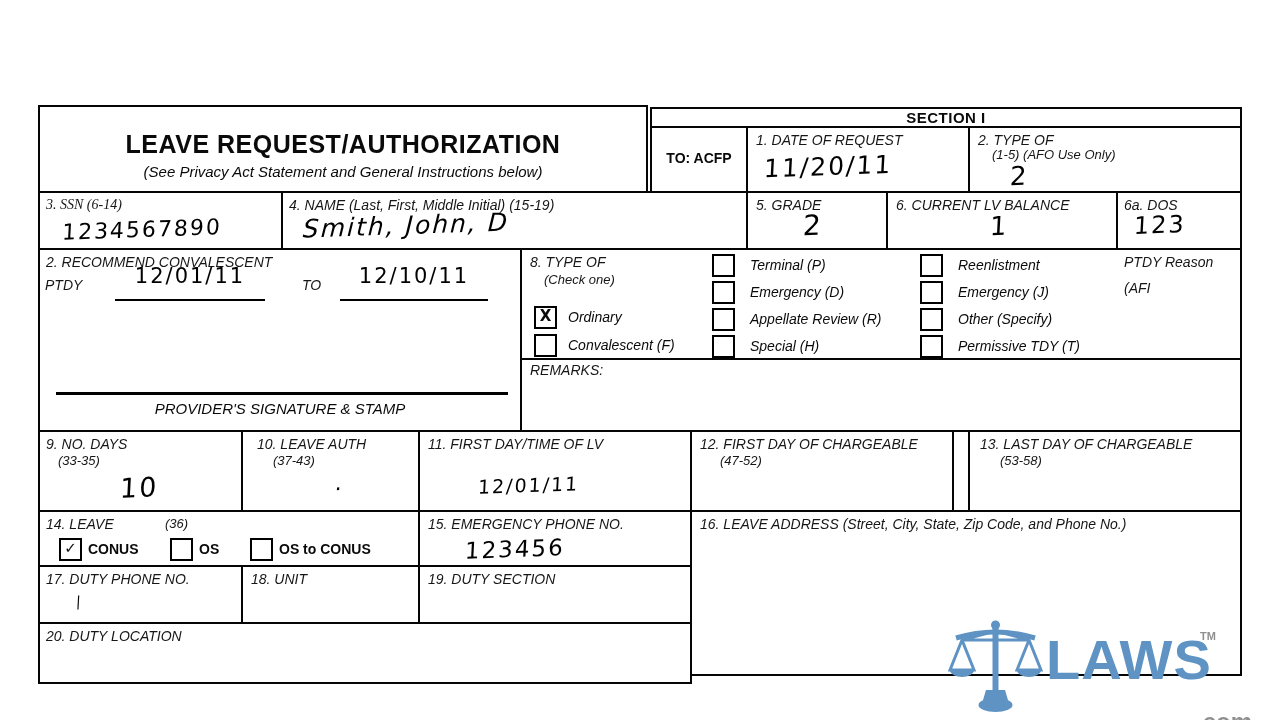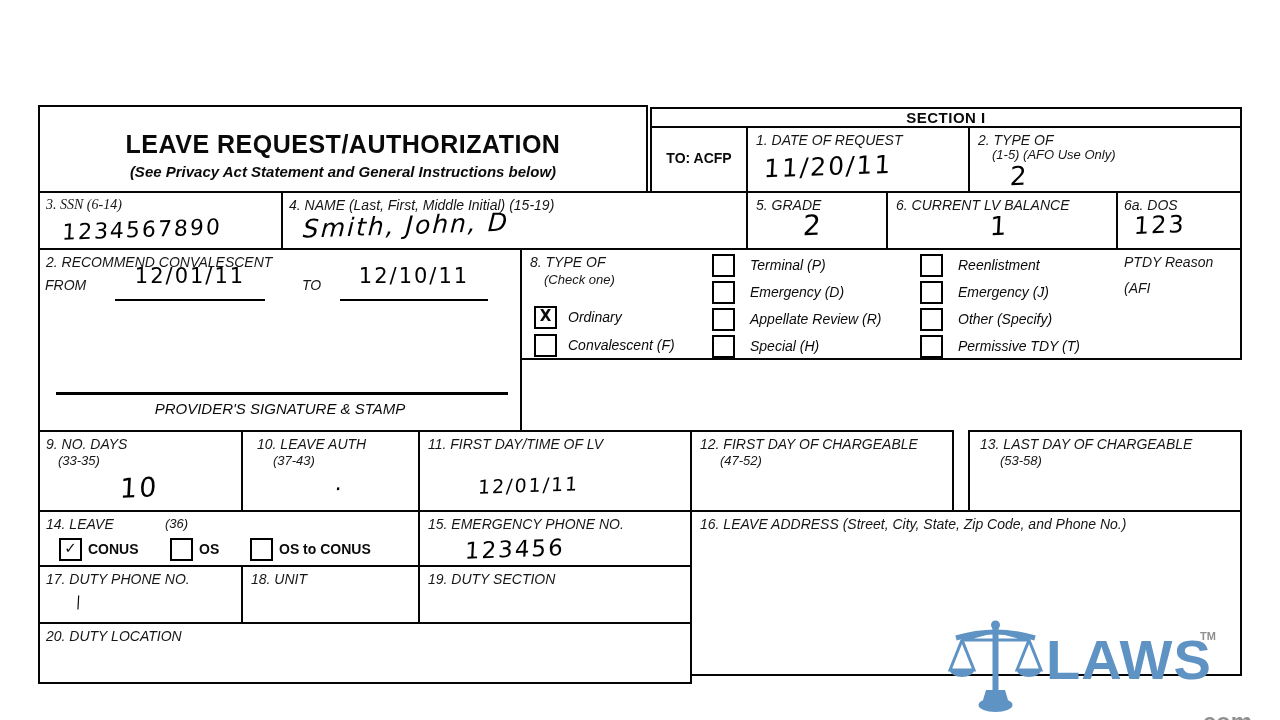--- a/index.html
+++ b/index.html
@@ -25,21 +25,21 @@
   .logo-tm{position:absolute;font-size:11px;font-weight:bold;color:#8f8f8f;}
   .logo-com{position:absolute;font-size:24px;font-weight:bold;color:#8f8f8f;line-height:1;margin-top:36px;}
 </style>
 </head>
 <body>
 
 <div id="page">
 
   <div class="box" style="left:38px;top:105px;width:610px;height:88px;">
     <div class="title" style="top:23px;">LEAVE REQUEST/AUTHORIZATION</div>
-    <div class="subtitle" style="top:56px;font-weight:bold;">(See Privacy Act Statement and General Instructions below)</div>
+    <div class="subtitle" style="top:56px;">(See Privacy Act Statement and General Instructions below)</div>
   </div>
 
   <div class="box" style="left:650px;top:107px;width:592px;height:21px;">
     <div class="sec-h">SECTION I</div>
   </div>
 
   <div class="box" style="left:650px;top:126px;width:98px;height:67px;">
     <div style="position:absolute;top:22px;width:100%;text-align:center;font-weight:bold;font-size:14px;">TO: ACFP</div>
   </div>
 
@@ -74,21 +74,21 @@
     <span class="hw" style="left:102px;top:18px;font-size:26px;">1</span>
   </div>
 
   <div class="box" style="left:1116px;top:191px;width:126px;height:59px;">
     <span class="lbl" style="left:6px;top:4px;">6a. DOS</span>
     <span class="hw" style="left:16px;top:18px;font-size:24px;">123</span>
   </div>
 
   <div class="box" style="left:38px;top:248px;width:484px;height:184px;">
     <span class="lbl" style="left:6px;top:4px;">2. RECOMMEND CONVALESCENT</span>
-    <span class="lbl" style="left:5px;top:27px;">FROM</span>
+    <span class="lbl" style="left:5px;top:27px;">PTDY</span>
     <span class="nob uline" style="left:75px;top:14px;width:150px;height:37px;text-align:center;">
       <span class="hw" style="position:static;font-size:21px;">12/01/11</span>
     </span>
     <span class="lbl" style="left:262px;top:27px;">TO</span>
     <span class="nob uline" style="left:300px;top:14px;width:148px;height:37px;text-align:center;">
       <span class="hw" style="position:static;font-size:21px;">12/10/11</span>
     </span>
     <div class="sigline" style="left:16px;top:142px;width:452px;"></div>
     <div class="sigtext" style="top:150px;">PROVIDER'S SIGNATURE &amp; STAMP</div>
   </div>
@@ -117,20 +117,23 @@
     <span class="cblbl" style="left:436px;top:34px;">Emergency (J)</span>
     <span class="cb" style="left:398px;top:58px;"><span></span></span>
     <span class="cblbl" style="left:436px;top:61px;">Other (Specify)</span>
     <span class="cb" style="left:398px;top:85px;"><span></span></span>
     <span class="cblbl" style="left:436px;top:88px;">Permissive TDY (T)</span>
 
     <span class="lbl" style="left:602px;top:4px;">PTDY Reason</span>
     <span class="lbl" style="left:602px;top:30px;">(AFI</span>
   </div>
 
+  <div class="box" style="left:520px;top:358px;width:722px;height:74px;">
+    <span class="lbl" style="left:8px;top:2px;">REMARKS:</span>
+  </div>
 
   <div class="box" style="left:38px;top:430px;width:205px;height:82px;">
     <span class="lbl" style="left:6px;top:4px;">9. NO. DAYS</span>
     <span class="sub" style="left:18px;top:21px;">(33-35)</span>
     <span class="hw" style="left:80px;top:40px;font-size:27px;">10</span>
   </div>
 
   <div class="box" style="left:241px;top:430px;width:179px;height:82px;">
     <span class="lbl" style="left:14px;top:4px;">10. LEAVE AUTH</span>
     <span class="sub" style="left:30px;top:21px;">(37-43)</span>

